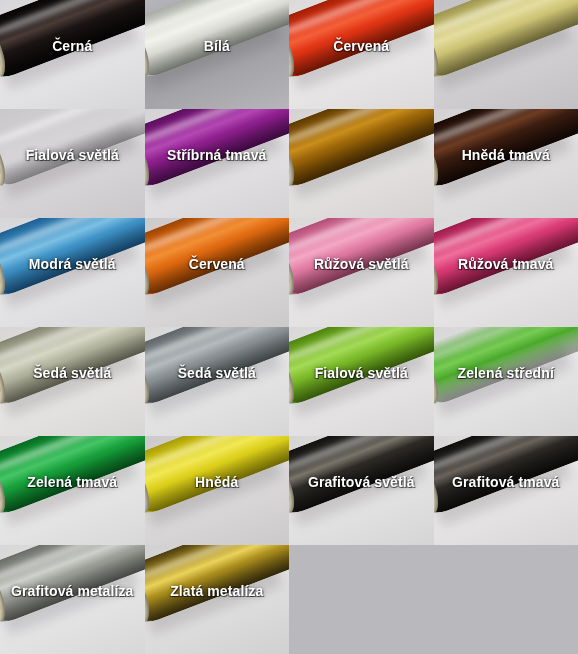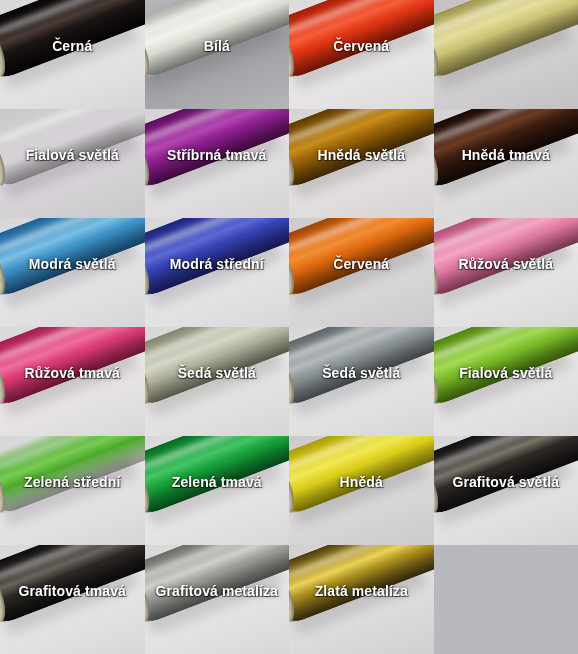--- a/index.html
+++ b/index.html
@@ -212,21 +212,20 @@
       <div class="photo-bg" style="background: linear-gradient(160deg, rgb(213, 210, 209) 0%, rgb(231, 229, 228) 45%, rgb(213, 210, 209) 100%);"></div>
       <div class="rail-shadow"></div>
       <div class="rail">
         <div class="rail-face" style="background: linear-gradient(rgb(93, 58, 3) 0%, rgb(154, 100, 8) 26%, rgb(201, 142, 28) 44%, rgb(154, 100, 8) 62%, rgb(93, 58, 3) 100%);"></div>
         <div class="rail-gloss"></div>
         <div class="rail-shade"></div>
         <div class="rail-end">
           <div class="rail-end-inner"></div>
         </div>
       </div>
-      <div class="swatch-label">Hnědá světlá</div>
     </div>
     <div class="swatch-cell">
       <div class="photo-bg" style="background: linear-gradient(160deg, rgb(210, 208, 209) 0%, rgb(228, 226, 227) 45%, rgb(210, 208, 209) 100%);"></div>
       <div class="rail-shadow"></div>
       <div class="rail">
         <div class="rail-face" style="background: linear-gradient(rgb(23, 10, 5) 0%, rgb(58, 28, 16) 26%, rgb(109, 60, 34) 44%, rgb(58, 28, 16) 62%, rgb(23, 10, 5) 100%);"></div>
         <div class="rail-gloss"></div>
         <div class="rail-shade"></div>
         <div class="rail-end">
           <div class="rail-end-inner"></div>
@@ -239,33 +238,20 @@
       <div class="rail-shadow"></div>
       <div class="rail">
         <div class="rail-face" style="background: linear-gradient(rgb(30, 95, 146) 0%, rgb(63, 146, 198) 26%, rgb(124, 192, 228) 44%, rgb(63, 146, 198) 62%, rgb(30, 95, 146) 100%);"></div>
         <div class="rail-gloss"></div>
         <div class="rail-shade"></div>
         <div class="rail-end">
           <div class="rail-end-inner"></div>
         </div>
       </div>
       <div class="swatch-label">Modrá světlá</div>
-    </div>
-    <div class="swatch-cell">
-      <div class="photo-bg" style="background: linear-gradient(160deg, rgb(215, 214, 217) 0%, rgb(233, 232, 234) 45%, rgb(215, 214, 217) 100%);"></div>
-      <div class="rail-shadow"></div>
-      <div class="rail">
-        <div class="rail-face" style="background: linear-gradient(rgb(29, 37, 120) 0%, rgb(52, 65, 176) 26%, rgb(94, 106, 212) 44%, rgb(52, 65, 176) 62%, rgb(29, 37, 120) 100%);"></div>
-        <div class="rail-gloss"></div>
-        <div class="rail-shade"></div>
-        <div class="rail-end">
-          <div class="rail-end-inner"></div>
-        </div>
-      </div>
-      <div class="swatch-label">Modrá střední</div>
     </div>
     <div class="swatch-cell">
       <div class="photo-bg" style="background: linear-gradient(160deg, rgb(203, 201, 202) 0%, rgb(222, 220, 221) 45%, rgb(203, 201, 202) 100%);"></div>
       <div class="rail-shadow"></div>
       <div class="rail">
         <div class="rail-face" style="background: linear-gradient(rgb(156, 69, 3) 0%, rgb(224, 106, 16) 26%, rgb(242, 143, 53) 44%, rgb(224, 106, 16) 62%, rgb(156, 69, 3) 100%);"></div>
         <div class="rail-gloss"></div>
         <div class="rail-shade"></div>
         <div class="rail-end">
           <div class="rail-end-inner"></div>

